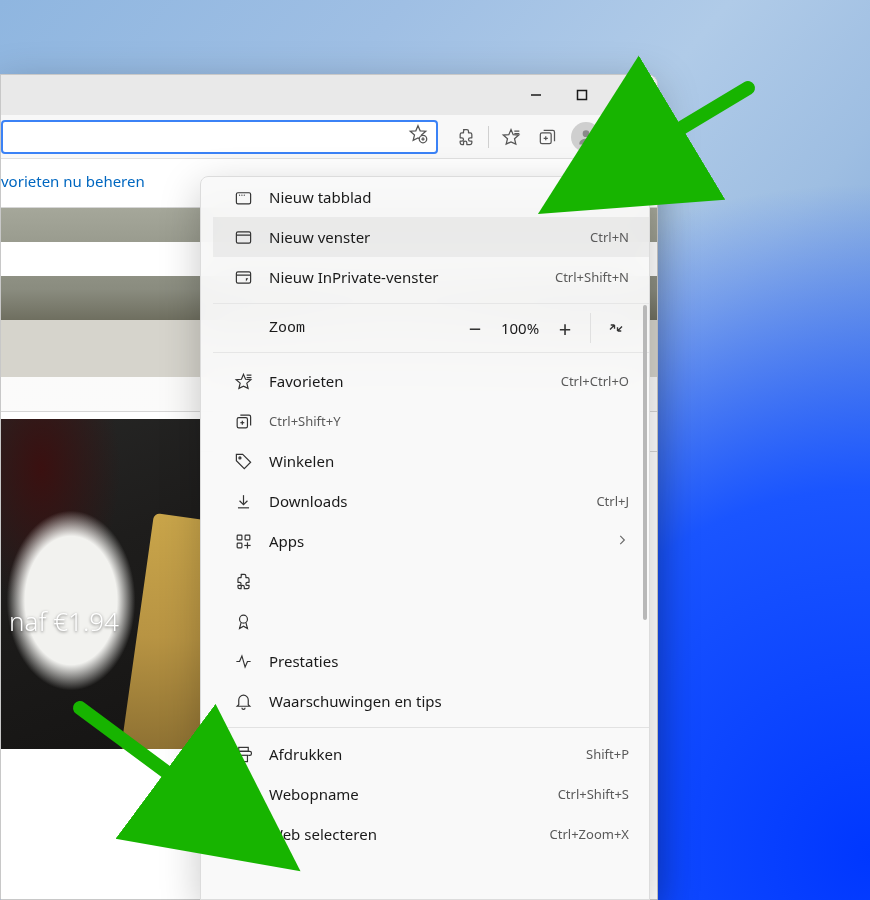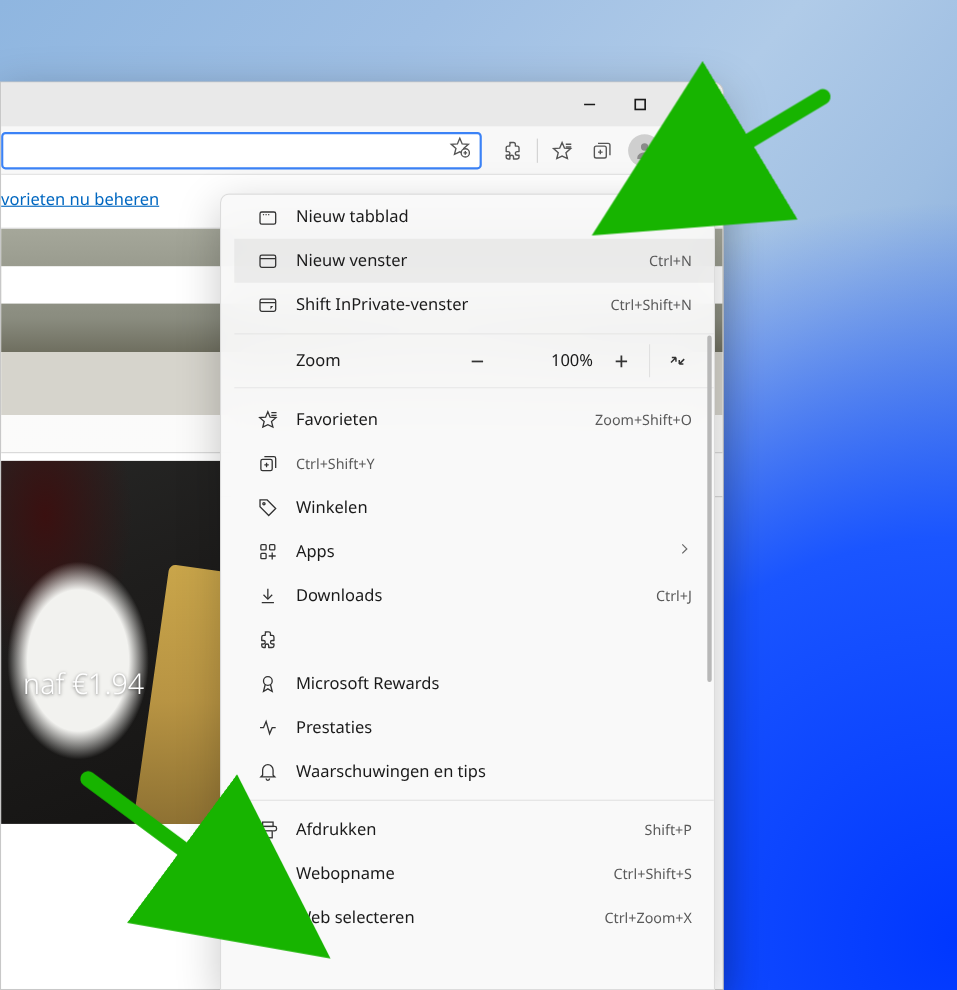--- a/index.html
+++ b/index.html
@@ -78,21 +78,21 @@
   }
   .more-btn svg { width:20px; height:20px; fill:#333; }
 
   
   .page-content {
     position:absolute; top:84px; left:0; right:0; bottom:0;
     background:#fff;
   }
   .favlink {
     padding:12px 0 10px 0;
-    color:#0067c0; text-decoration:underline;
+    color:#0067c0; 
     font-size:15px;
     white-space:nowrap;
   }
   .hero-img {
     height:205px;
     background:
       linear-gradient(0deg, rgba(255,255,255,0.9) 0, rgba(255,255,255,0.9) 34px, rgba(255,255,255,0) 34px),
       radial-gradient(ellipse at 60% 100%, #dcdcd6 0, #d6d4cc 27%, rgba(214,212,204,0) 45%),
       linear-gradient(180deg, #a5a79a 0, #8a8c7f 40%, #6f6f60 55%, #d6d4cc 55%, #d6d4cc 100%);
     position:relative;
@@ -120,21 +120,21 @@
   }
   .food-tile::after {
     content:""; position:absolute; left:68%; top:30%; width:90px; height:240px;
     background:linear-gradient(175deg, #c9a54a 0, #b89443 50%, #8a6e31 100%);
     transform:rotate(8deg);
     border-radius:6px;
   }
   .food-price {
     position:absolute; left:0; bottom:110px;
     color:#fff; font-size:26px; font-weight:300;
-    padding-left:20px;
+    padding-left:8px;
     text-shadow:0 1px 3px rgba(0,0,0,0.5);
   }
 
   
   .edge-menu {
     position:absolute; top:176px; left:200px; width:450px; bottom:0;
     background:rgba(249,249,249,0.94);
     backdrop-filter:blur(20px);
     border:1px solid #dcdcdc;
     border-radius:8px 8px 0 0;
@@ -168,27 +168,27 @@
   .menu-divider { height:1px; background:#e2e2e2; margin:6px 0; }
 
   .zoom-row {
     height:50px;
     display:flex; align-items:center;
     padding:0 14px 0 56px;
     border-top:1px solid #e6e6e6;
     border-bottom:1px solid #e6e6e6;
     margin:6px 0 8px 0;
   }
-  .zoom-row .zoom-label { flex:1; }
+  .zoom-row .zoom-label { flex:1;font-family:Liberation Mono, monospace; }
   .zoom-btn {
     width:38px; height:34px;
     display:flex; align-items:center; justify-content:center;
     font-size:22px; color:#333;
   }
-  .zoom-level { min-width:52px; text-align:center; font-size:15px;margin-left:41px; }
+  .zoom-level { min-width:52px; text-align:center; font-size:15px; }
   .zoom-sep { width:1px; height:30px; background:#e0e0e0; margin:0 6px; }
   .fullscreen-btn {
     width:38px; height:34px;
     display:flex; align-items:center; justify-content:center;
   }
   .fullscreen-btn svg { width:18px; height:18px; stroke:#333; stroke-width:1.8; fill:none; }
 
   
   .arrow {
     position:absolute; pointer-events:none;
@@ -310,21 +310,21 @@
     </div>
 
     <div class="menu-item">
       <span class="menu-icon">
         <svg viewBox="0 0 24 24">
             <rect x="3" y="5" width="18" height="14" rx="2"></rect>
             <line x1="3" y1="9" x2="21" y2="9"></line>
             <path d="M13 13h5l-3 4v-4" fill="#333" stroke="none"></path>
           </svg>
       </span>
-      <span class="menu-label">Shift InPrivate-venster</span>
+      <span class="menu-label">Nieuw InPrivate-venster</span>
       <span class="menu-shortcut">Ctrl+Shift+N</span>
     </div>
 
     <div class="zoom-row">
       <span class="zoom-label">Zoom</span>
       <span class="zoom-btn">−</span>
       <span class="zoom-level">100%</span>
       <span class="zoom-btn">+</span>
       <span class="zoom-sep"></span>
       <span class="fullscreen-btn">
@@ -336,21 +336,21 @@
 
     <div class="menu-item">
       <span class="menu-icon">
         <svg viewBox="0 0 24 24">
             <path d="M12 3l2.6 6.2 6.7.5-5.1 4.4 1.6 6.5L12 17.8 6.2 20.6l1.6-6.5L2.7 9.7l6.7-.5z"></path>
             <line x1="16" y1="4" x2="22" y2="4"></line>
             <line x1="16" y1="7" x2="22" y2="7"></line>
           </svg>
       </span>
       <span class="menu-label">Favorieten</span>
-      <span class="menu-shortcut">Zoom+Shift+O</span>
+      <span class="menu-shortcut">Ctrl+Ctrl+O</span>
     </div>
 
     <div class="menu-item">
       <span class="menu-icon">
         <svg viewBox="0 0 24 24">
             <rect x="4" y="7" width="13" height="13" rx="2"></rect>
             <path d="M8 4h11a2 2 0 012 2v11"></path>
             <line x1="10.5" y1="11" x2="10.5" y2="16"></line>
             <line x1="8" y1="13.5" x2="13" y2="13.5"></line>
           </svg>
@@ -360,20 +360,32 @@
 
 
     <div class="menu-item">
       <span class="menu-icon">
         <svg viewBox="0 0 24 24">
             <path d="M11 3l10 10-8 8L3 11V3z"></path>
             <circle cx="7.5" cy="7.5" r="1.3"></circle>
           </svg>
       </span>
       <span class="menu-label">Winkelen</span>
+    </div>
+
+    <div class="menu-item">
+      <span class="menu-icon">
+        <svg viewBox="0 0 24 24">
+            <line x1="12" y1="4" x2="12" y2="15"></line>
+            <polyline points="7,11 12,16 17,11"></polyline>
+            <line x1="5" y1="20" x2="19" y2="20"></line>
+          </svg>
+      </span>
+      <span class="menu-label">Downloads</span>
+      <span class="menu-shortcut">Ctrl+J</span>
     </div>
 
     <div class="menu-item">
       <span class="menu-icon">
         <svg viewBox="0 0 24 24">
             <rect x="4" y="4" width="6" height="6" rx="1"></rect>
             <rect x="14" y="4" width="6" height="6" rx="1"></rect>
             <rect x="4" y="14" width="6" height="6" rx="1"></rect>
             <line x1="17" y1="13" x2="17" y2="21"></line>
             <line x1="13" y1="17" x2="21" y2="17"></line>
@@ -383,45 +395,32 @@
       <span class="menu-chevron">
         <svg width="14" height="14" viewBox="0 0 24 24" stroke="#6a6a6a" stroke-width="2" fill="none">
             <polyline points="9,5 16,12 9,19"></polyline>
           </svg>
       </span>
     </div>
 
     <div class="menu-item">
       <span class="menu-icon">
         <svg viewBox="0 0 24 24">
-            <line x1="12" y1="4" x2="12" y2="15"></line>
-            <polyline points="7,11 12,16 17,11"></polyline>
-            <line x1="5" y1="20" x2="19" y2="20"></line>
-          </svg>
-      </span>
-      <span class="menu-label">Downloads</span>
-      <span class="menu-shortcut">Ctrl+J</span>
-    </div>
-
-    <div class="menu-item">
-      <span class="menu-icon">
-        <svg viewBox="0 0 24 24">
             <path d="M9 3h4a2 2 0 012 2v2h2a2 2 0 012 2v4h-2a2 2 0 100 4h2v2a2 2 0 01-2 2h-4v-2a2 2 0 10-4 0v2H7a2 2 0 01-2-2v-2h2a2 2 0 100-4H5V9a2 2 0 012-2h2V5a2 2 0 012-2z" stroke-linejoin="round"></path>
           </svg>
       </span>
     </div>
 
     <div class="menu-item">
       <span class="menu-icon">
         <svg viewBox="0 0 24 24">
             <circle cx="12" cy="9" r="5"></circle>
             <path d="M9 13l-2 8 5-3 5 3-2-8"></path>
           </svg>
       </span>
-      <span class="menu-label">Microsoft Rewards</span>
     </div>
 
     <div class="menu-item">
       <span class="menu-icon">
         <svg viewBox="0 0 24 24">
             <path d="M3 12h4l3-7 4 14 3-7h4"></path>
           </svg>
       </span>
       <span class="menu-label">Prestaties</span>
     </div>

